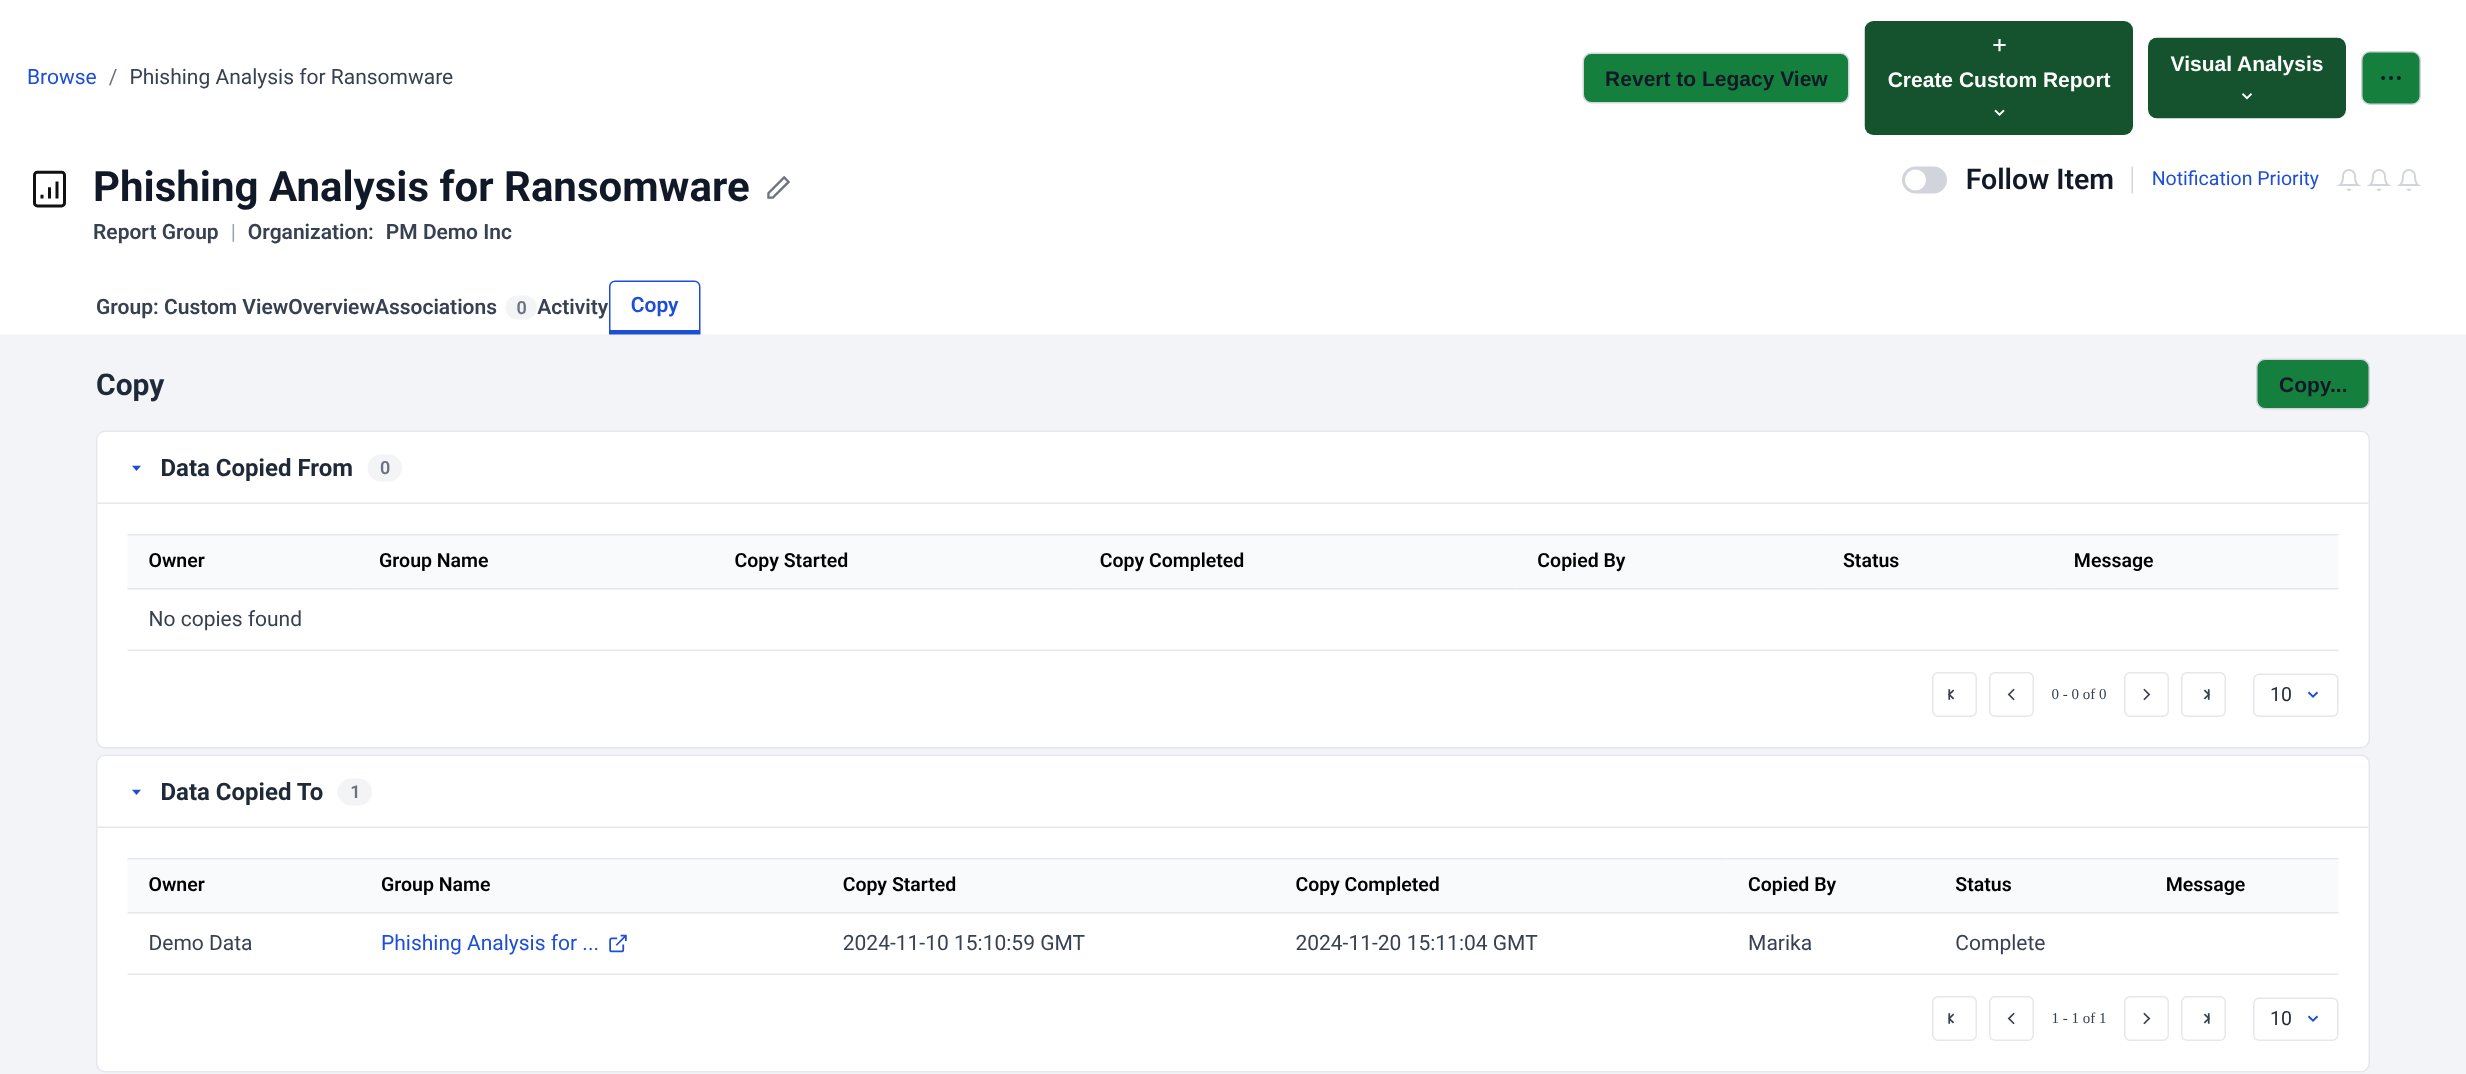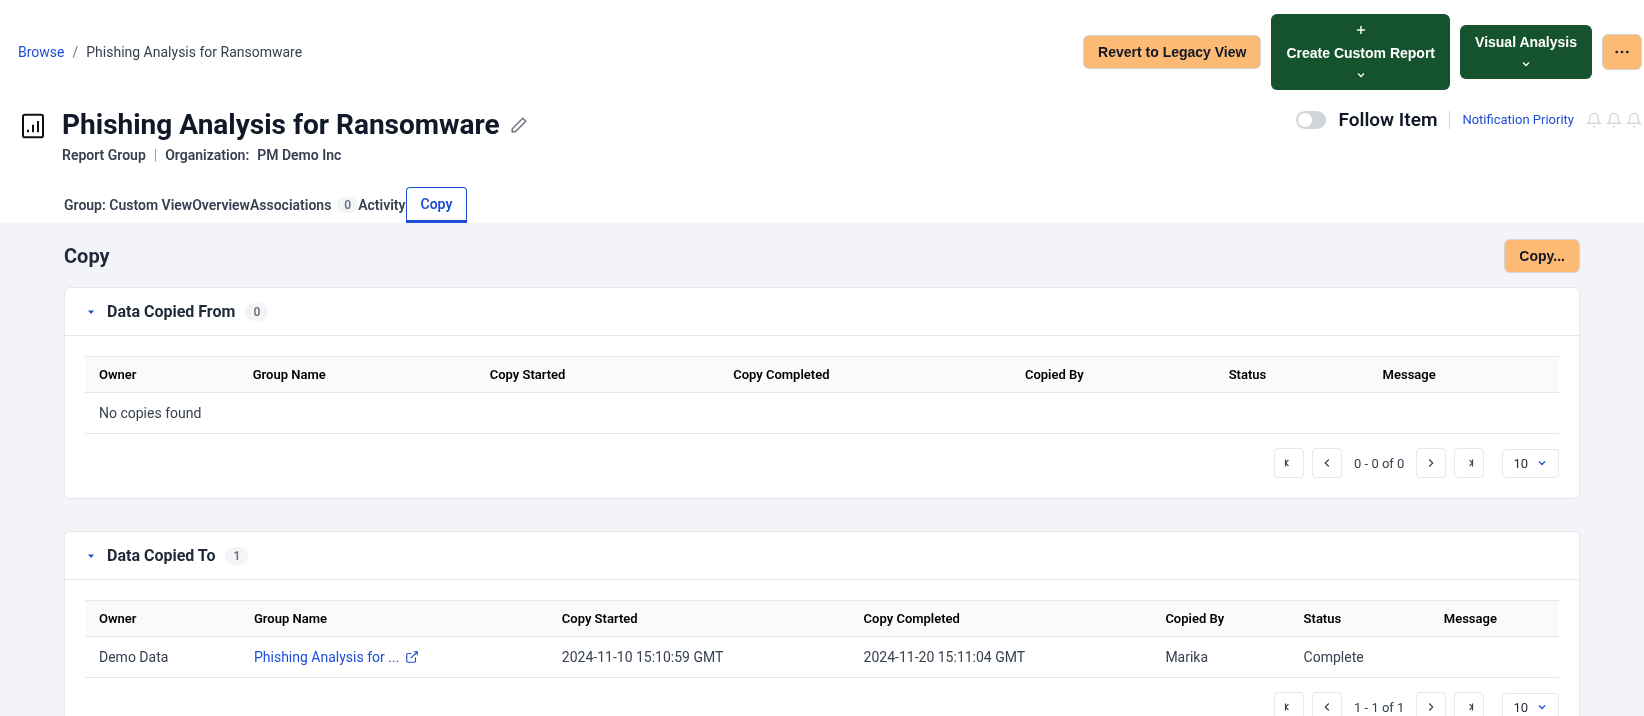--- a/index.html
+++ b/index.html
@@ -4,21 +4,21 @@
   <style>
     * { box-sizing: border-box; margin: 0; padding: 0; }
     body {
       font-family: -apple-system, BlinkMacSystemFont, "Segoe UI", Roboto, Helvetica, Arial, sans-serif;
       font-size: 14px;
       color: #1f2937;
       background: #ffffff;
     }
 
     .header {
-      padding: 14px 2px 0 18px;
+      padding: 14px 30px 0 18px;
       background: #fff;
     }
 
     .top-row {
       display: flex;
       justify-content: space-between;
       align-items: center;
     }
 
     .breadcrumb {
@@ -38,21 +38,21 @@
       align-items: center;
       gap: 8px;
       padding: 8px 14px;
       border-radius: 6px;
       font-size: 14px;
       font-weight: 600;
       cursor: pointer;
       border: 1px solid transparent;
       white-space: nowrap;
     }
-    .btn-outline { background: #fdba74; border-color: #d1d5db; color: #111827; }
+    .btn-outline { background: #15803d; border-color: #d1d5db; color: #111827; }
     .btn-primary { background: #14532d; color: #fff; flex-direction: column; }
     .btn-icon-only { padding: 8px 10px; }
 
     .chev { width: 12px; height: 12px; }
     .plus { width: 14px; height: 14px; }
 
     .title-row {
       display: flex;
       justify-content: space-between;
       align-items: flex-start;
@@ -130,21 +130,21 @@
     .content-header {
       display: flex; justify-content: space-between; align-items: center;
       margin-bottom: 14px;
     }
     .content-title { font-size: 20px; font-weight: 700; }
 
     .panel {
       background: #fff;
       border: 1px solid #e5e7eb;
       border-radius: 6px;
-      margin-bottom: 32px;
+      margin-bottom: 4px;
     }
 
     .panel-header {
       display: flex; align-items: center; gap: 10px;
       padding: 14px 20px;
       border-bottom: 1px solid #e5e7eb;
     }
     .panel-caret { width: 12px; height: 12px; color: #1d4ed8; }
     .panel-title { font-size: 16px; font-weight: 700; }
     .panel-count {
@@ -185,21 +185,21 @@
     }
     .pg-btn {
       border: 1px solid #e5e7eb;
       background: #fff;
       border-radius: 4px;
       width: 30px; height: 30px;
       display: inline-flex; align-items: center; justify-content: center;
       cursor: pointer;
     }
     .pg-btn svg { width: 14px; height: 14px; color: #374151; }
-    .pg-range { font-size: 13px; color: #374151; padding: 0 4px; }
+    .pg-range { font-size: 10px; color: #374151; padding: 0 4px; font-family: Liberation Serif, serif; }
     .pg-size {
       border: 1px solid #e5e7eb;
       border-radius: 4px;
       padding: 6px 10px;
       display: inline-flex; align-items: center; gap: 8px;
       font-size: 13px;
       margin-left: 10px;
     }
     .pg-size .chev-sm { width: 12px; height: 12px; color: #1d4ed8; }
 

